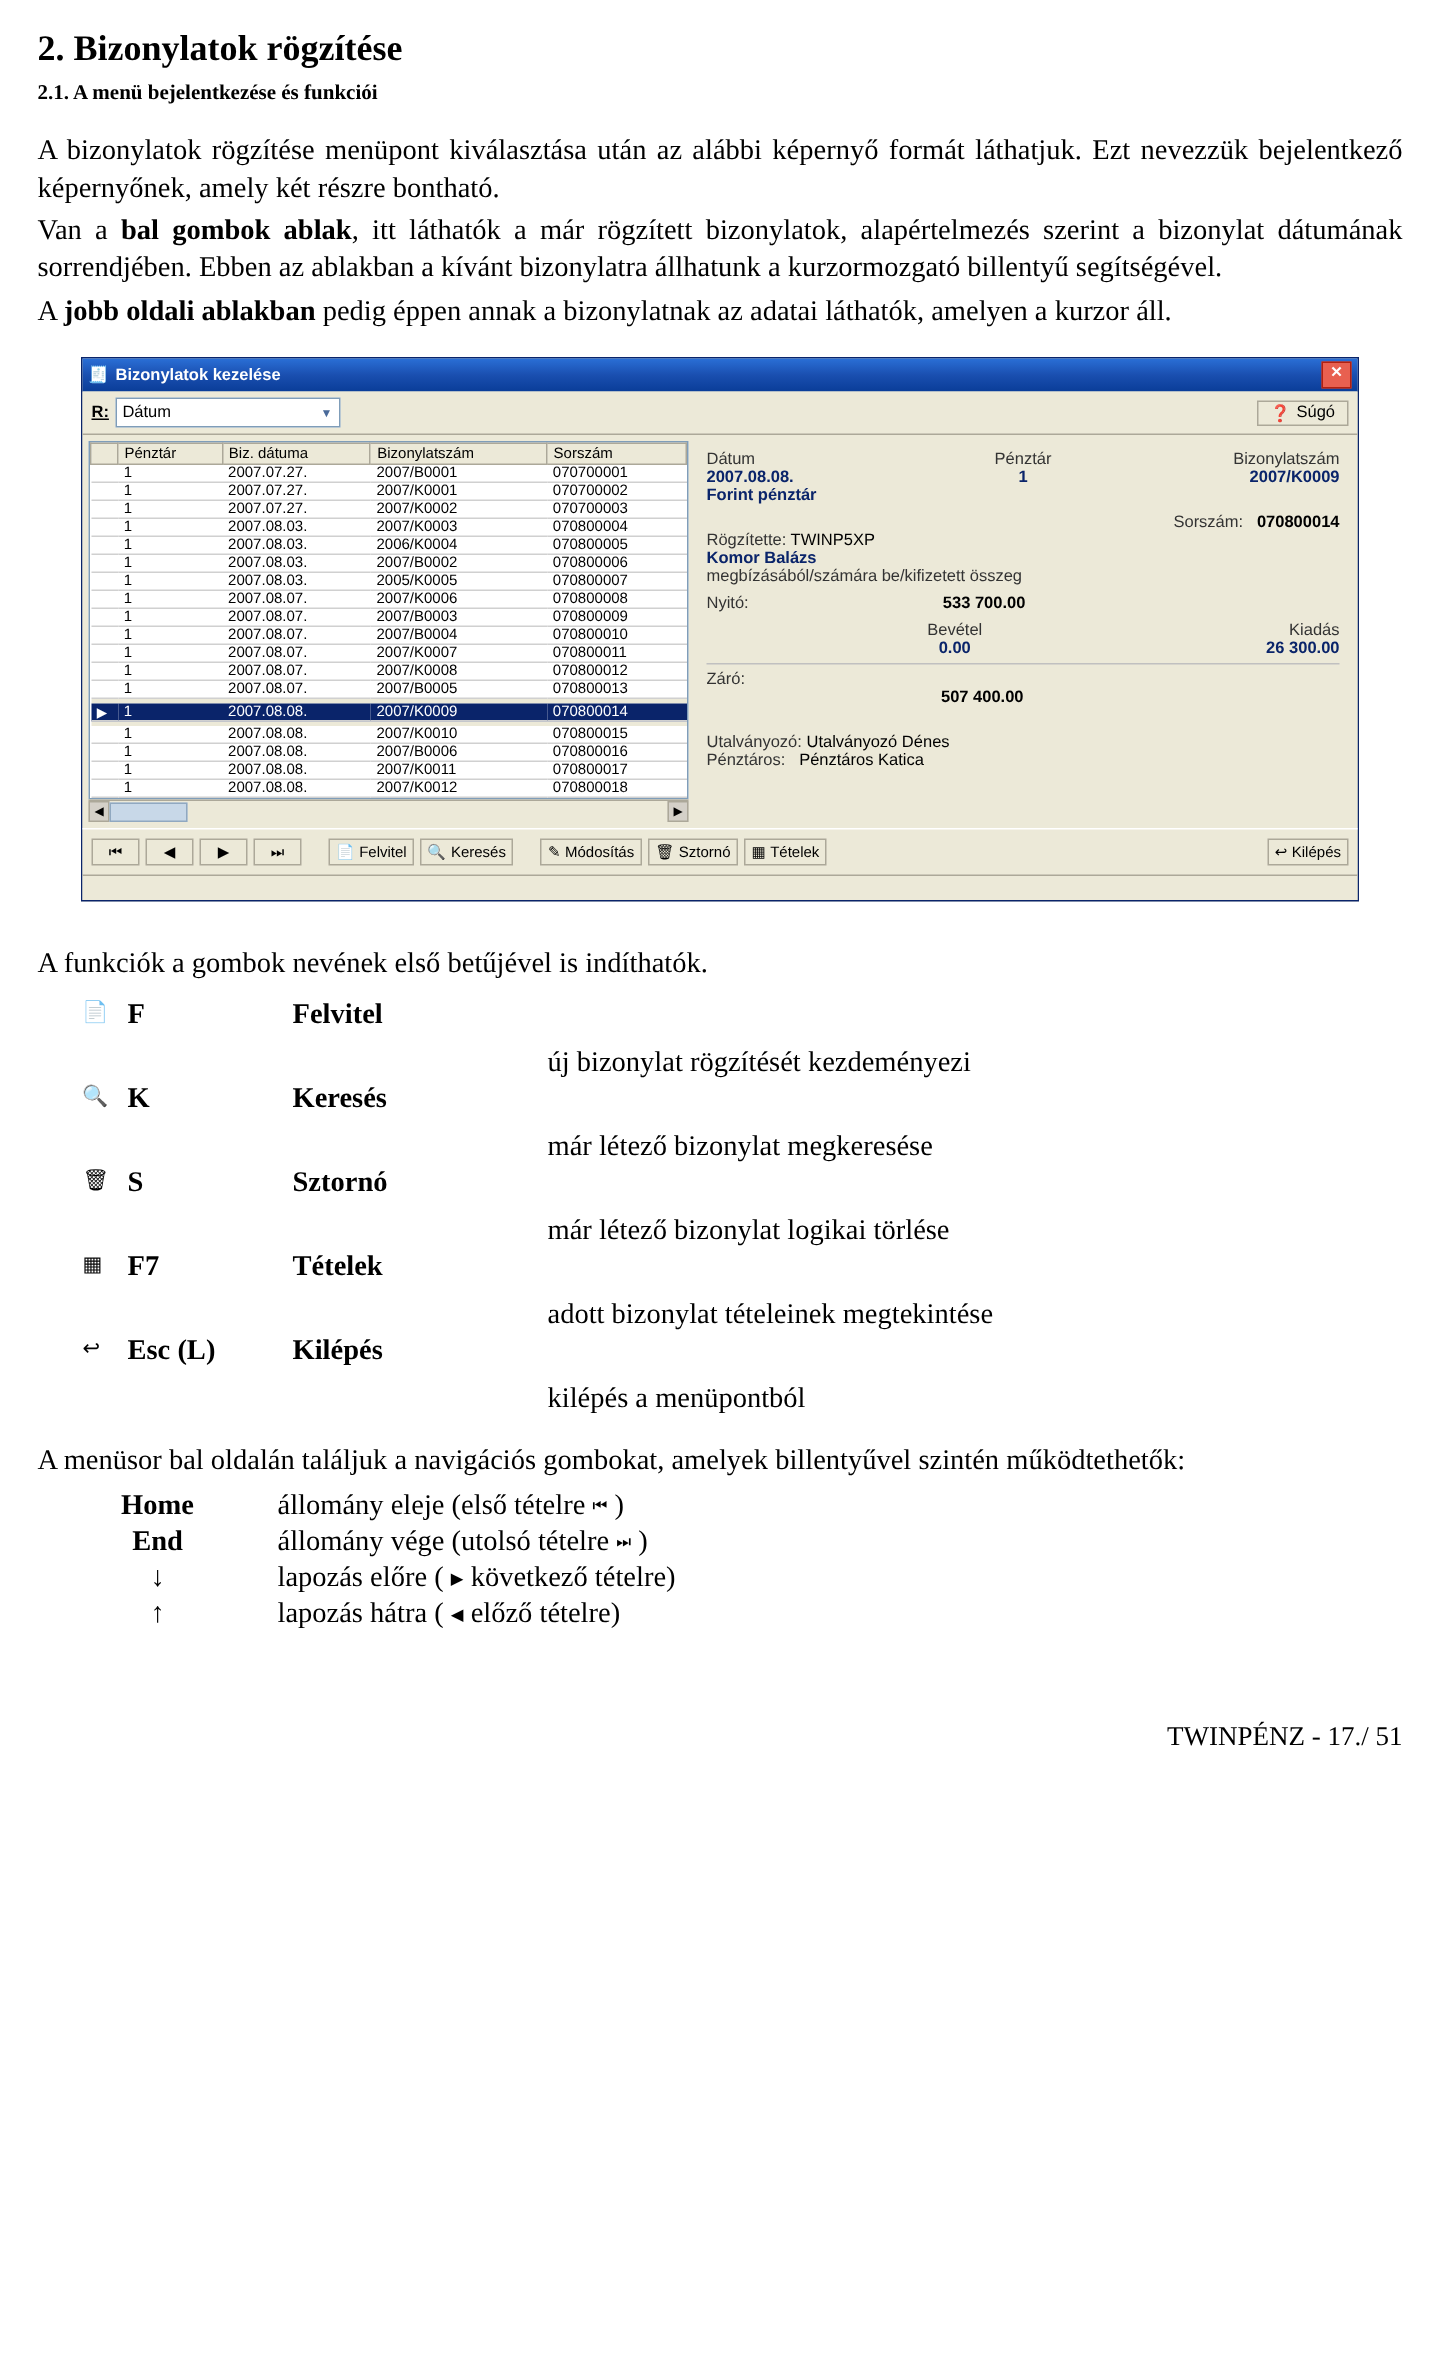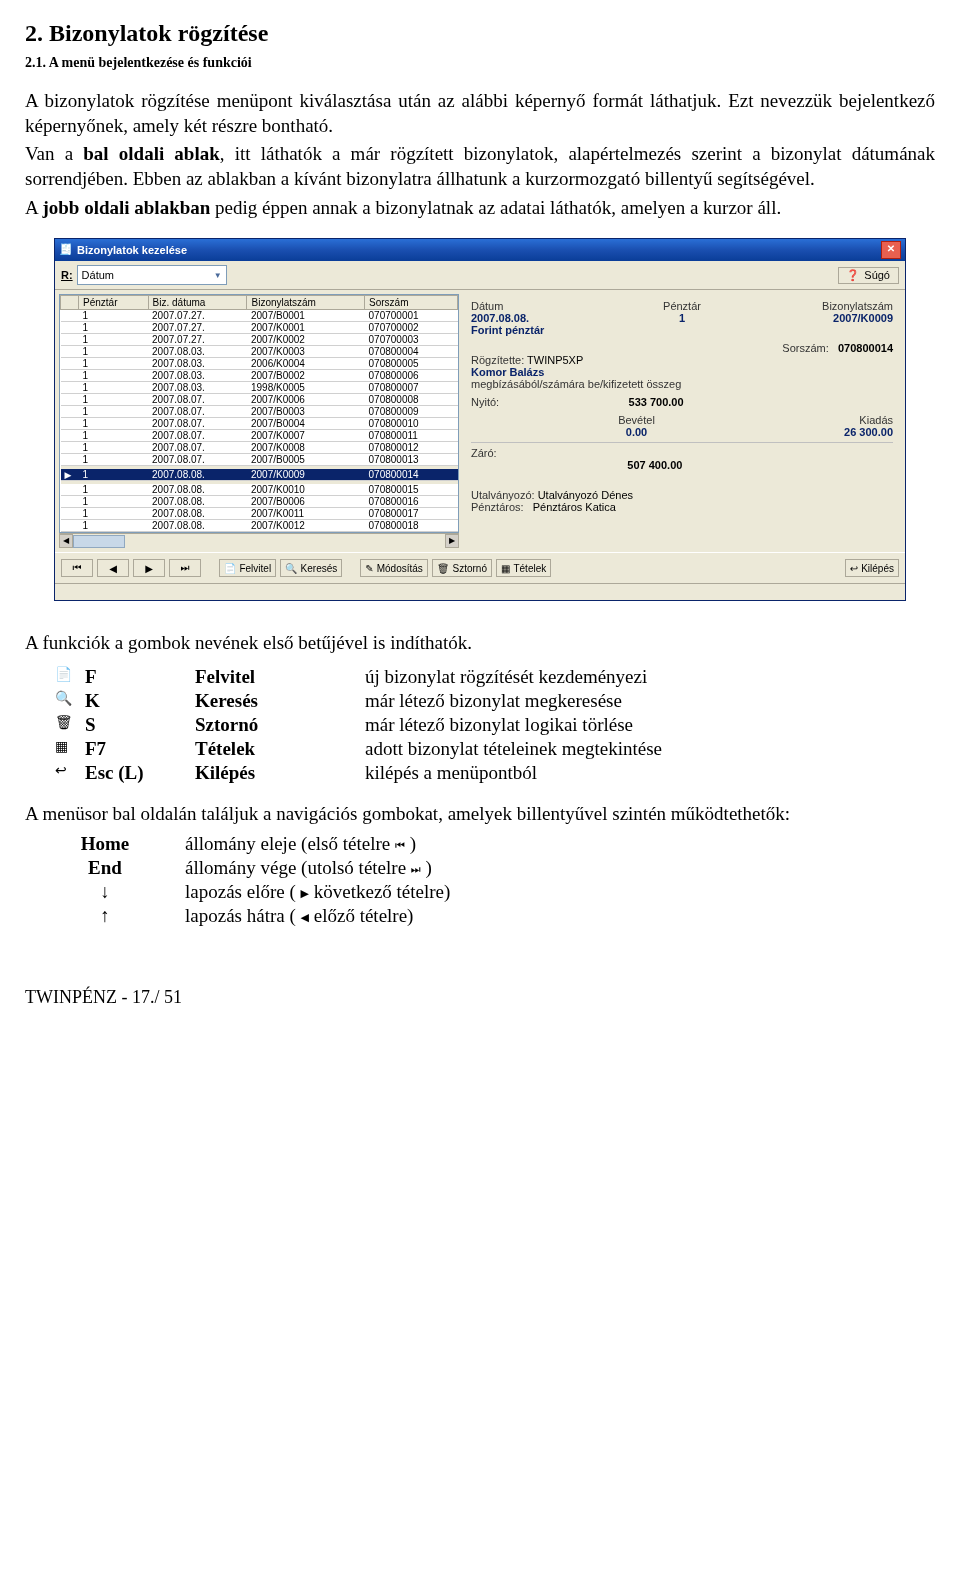--- a/index.html
+++ b/index.html
@@ -167,40 +167,40 @@
     background: #ece9d8;
     border-top: 1px solid #aca899;
   }
 
   
   .shortcut-table { margin: 10px 0 18px 30px; }
   .shortcut-table .row { display: flex; align-items: flex-start; margin-bottom: 2px; }
   .shortcut-table .icon { width: 30px; font-size: 14px; }
   .shortcut-table .key { width: 110px; font-weight: bold; }
   .shortcut-table .name { width: 170px; font-weight: bold; }
-  .shortcut-table .desc { flex: 1; }
+  .shortcut-table .desc { flex: 1; margin-top: 32px; }
 
   .nav-table { margin-top: 6px; }
   .nav-table .row { display: flex; margin-bottom: 2px; }
   .nav-table .key { width: 160px; font-weight: bold; text-align: center; }
   .nav-table .desc { flex: 1; }
   .nav-table .glyph { font-size: 11px; vertical-align: middle; }
 
-  .footer { text-align: left; margin-top: 60px; font-size: 18px; }
+  .footer { text-align: right; margin-top: 60px; font-size: 18px; }
 </style>
 </head>
 <body>
 
 <h2>2. Bizonylatok rögzítése</h2>
 <h3>2.1. A menü bejelentkezése és funkciói</h3>
 
 <div class="section-text">
   <p>A bizonylatok rögzítése menüpont kiválasztása után az alábbi képernyő formát láthatjuk. Ezt nevezzük bejelentkező képernyőnek, amely két részre bontható.</p>
   <p>
-    <span>Van a </span><span class="bold">bal oldali ablak</span><span>, itt láthatók a már rögzített bizonylatok, alapértelmezés szerint a bizonylat dátumának sorrendjében. Ebben az ablakban a kívánt bizonylatra állhatunk a kurzormozgató billentyű segítségével.</span>
+    <span>Van a </span><span class="bold">bal gombok ablak</span><span>, itt láthatók a már rögzített bizonylatok, alapértelmezés szerint a bizonylat dátumának sorrendjében. Ebben az ablakban a kívánt bizonylatra állhatunk a kurzormozgató billentyű segítségével.</span>
   </p>
   <p>
     <span>A </span><span class="bold">jobb oldali ablakban</span><span> pedig éppen annak a bizonylatnak az adatai láthatók, amelyen a kurzor áll.</span>
   </p>
 </div>
 
 <div class="win">
   <div class="titlebar">
     <span class="icon">🧾</span>
     <span>Bizonylatok kezelése</span>
@@ -273,21 +273,21 @@
                 <td class="ptr"></td>
                 <td>1</td>
                 <td>2007.08.03.</td>
                 <td>2007/B0002</td>
                 <td>070800006</td>
               </tr>
               <tr>
                 <td class="ptr"></td>
                 <td>1</td>
                 <td>2007.08.03.</td>
-                <td>1998/K0005</td>
+                <td>2005/K0005</td>
                 <td>070800007</td>
               </tr>
               <tr>
                 <td class="ptr"></td>
                 <td>1</td>
                 <td>2007.08.07.</td>
                 <td>2007/K0006</td>
                 <td>070800008</td>
               </tr>
               <tr>

